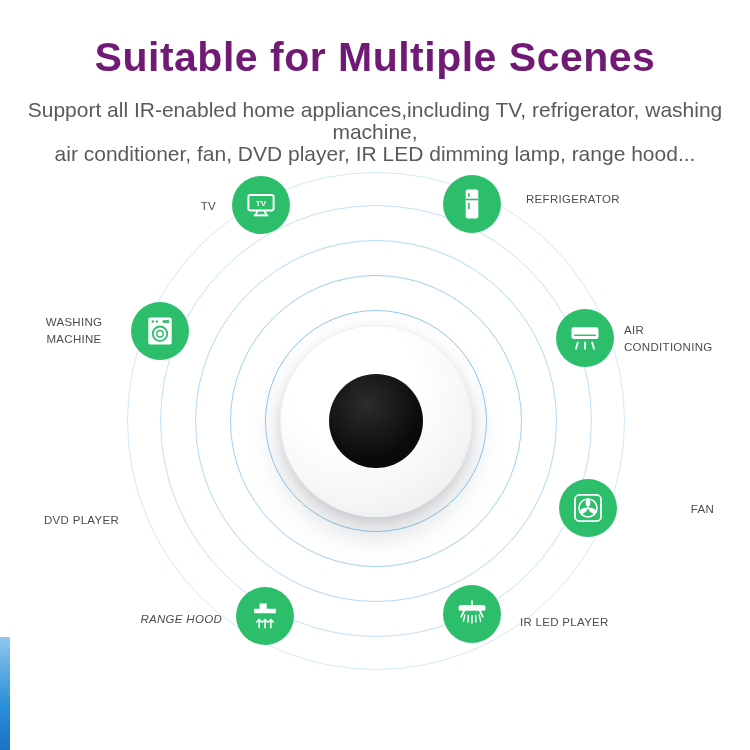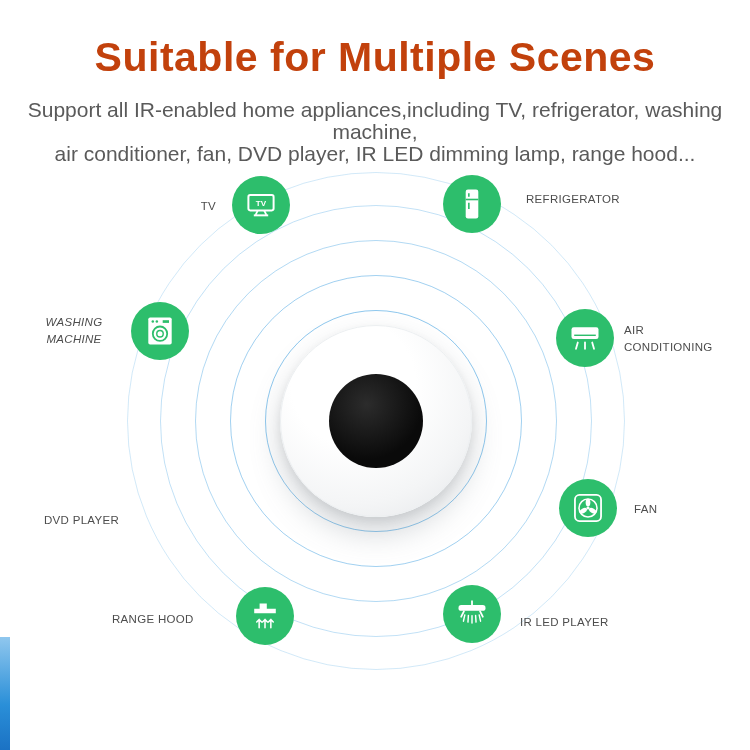--- a/index.html
+++ b/index.html
@@ -17,21 +17,21 @@
   }
 
   
   .title {
     position: absolute;
     top: 34px; left: 0; width: 100%;
     text-align: center;
     font-size: 41px;
     font-weight: 600;
     letter-spacing: 0.5px;
-    color: #c2410c;
+    color: #701a75;
   }
   .subtitle {
     position: absolute;
     top: 99px; left: 0; width: 100%;
     text-align: center;
     font-size: 21px;
     line-height: 22px;
     color: #5a5a5a;
   }
 
@@ -89,25 +89,25 @@
   
   .appliance-label {
     position: absolute;
     font-size: 11.5px;
     line-height: 17px;
     letter-spacing: 0.3px;
     color: #4d4d4d;
   }
   .label-tv           { left: 96px;  top: 198px; width: 120px; text-align: right; }
   .label-refrigerator { left: 520px; top: 191px; width: 130px; text-align: left; margin-left: 6px; }
-  .label-washing      { left: 30px;  top: 314px; width: 88px;  text-align: center; font-style: italic; }
+  .label-washing      { left: 30px;  top: 314px; width: 88px;  text-align: center; }
   .label-ac           { left: 624px; top: 322px; width: 106px; text-align: left; }
   .label-dvd          { left: 9px;   top: 500px; width: 110px; text-align: right; margin-top: 12px; }
-  .label-fan          { left: 634px; top: 501px; width: 80px;  text-align: left; }
-  .label-rangehood    { left: 112px; top: 611px; width: 110px; text-align: left; }
+  .label-fan          { left: 634px; top: 501px; width: 80px;  text-align: right; }
+  .label-rangehood    { left: 112px; top: 611px; width: 110px; text-align: right; font-style: italic; }
   .label-irled        { left: 520px; top: 614px; width: 110px; text-align: left; }
 
   
   .accent-bar {
     position: absolute;
     left: 0; top: 637px;
     width: 10px; height: 113px;
     background: linear-gradient(180deg, #90c7ee 0%, #2a8fd8 60%, #1b72c4 100%);
   }
 </style>

